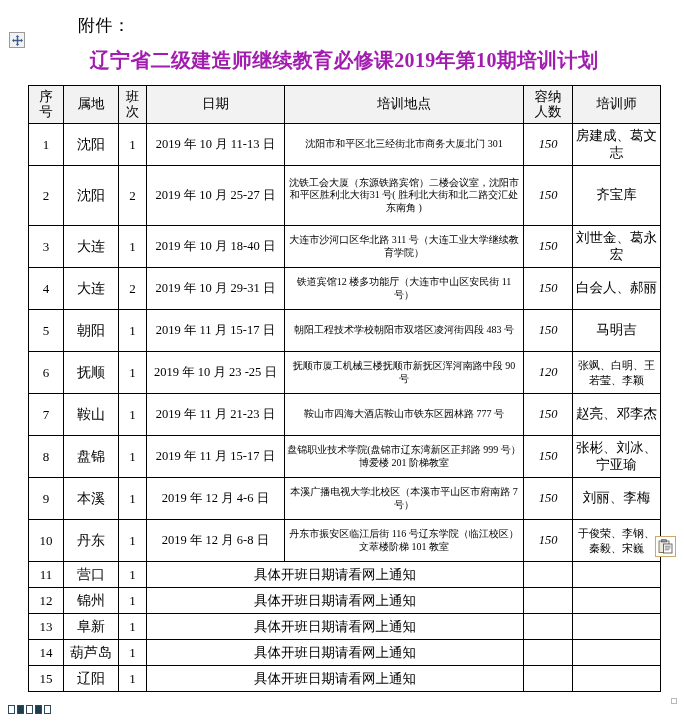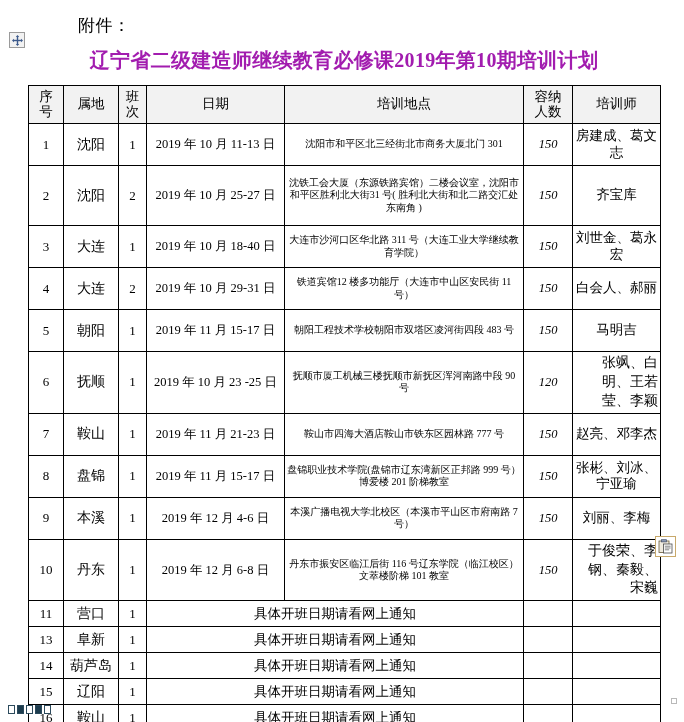--- a/index.html
+++ b/index.html
@@ -115,21 +115,21 @@
   col.c-cap  { width: 49px; }
   col.c-tr   { width: 88px; }
 
   td.no   { font-size: 13px; }
   td.area { font-size: 14px; }
   td.cls  { font-size: 13px; }
   td.date { font-size: 12.5px; white-space: nowrap; }
   td.site { font-size: 10px; line-height: 1.22; padding: 3px 4px; }
   td.cap  { font-size: 12.5px; font-style: italic; }
   td.tr   { font-size: 13.5px; line-height: 1.2; padding: 3px 2px; }
-  td.tr.small { font-size: 14px; line-height: 1.35; text-align: right; }
+  td.tr.small { font-size: 11px; line-height: 1.35; }
   td.notice { font-size: 13.5px; }
 
   tr.r-tall td { height: 42px; }
   tr.r-xtall td { height: 60px; }
   tr.r-short td { height: 26px; }
 </style>
 </head>
 <body>
 
 <div id="page">
@@ -274,46 +274,46 @@
         </tr>
         <tr class="r-short">
           <td class="no">11</td>
           <td class="area">营口</td>
           <td class="cls">1</td>
           <td class="notice" colspan="2">具体开班日期请看网上通知</td>
           <td class="cap"></td>
           <td class="tr"></td>
         </tr>
         <tr class="r-short">
+          <td class="no">12</td>
+          <td class="area">锦州</td>
+          <td class="cls">1</td>
+          <td class="notice" colspan="2">具体开班日期请看网上通知</td>
+          <td class="cap"></td>
+          <td class="tr"></td>
+        </tr>
+        <tr class="r-short">
           <td class="no">13</td>
           <td class="area">阜新</td>
           <td class="cls">1</td>
           <td class="notice" colspan="2">具体开班日期请看网上通知</td>
           <td class="cap"></td>
           <td class="tr"></td>
         </tr>
         <tr class="r-short">
           <td class="no">14</td>
           <td class="area">葫芦岛</td>
           <td class="cls">1</td>
           <td class="notice" colspan="2">具体开班日期请看网上通知</td>
           <td class="cap"></td>
           <td class="tr"></td>
         </tr>
         <tr class="r-short">
           <td class="no">15</td>
           <td class="area">辽阳</td>
-          <td class="cls">1</td>
-          <td class="notice" colspan="2">具体开班日期请看网上通知</td>
-          <td class="cap"></td>
-          <td class="tr"></td>
-        </tr>
-        <tr class="r-short">
-          <td class="no">16</td>
-          <td class="area">鞍山</td>
           <td class="cls">1</td>
           <td class="notice" colspan="2">具体开班日期请看网上通知</td>
           <td class="cap"></td>
           <td class="tr"></td>
         </tr>
       </tbody>
   </table>
 
   <div class="paste-icon">
     <svg width="15" height="15" viewBox="0 0 15 15" aria-hidden="true">

